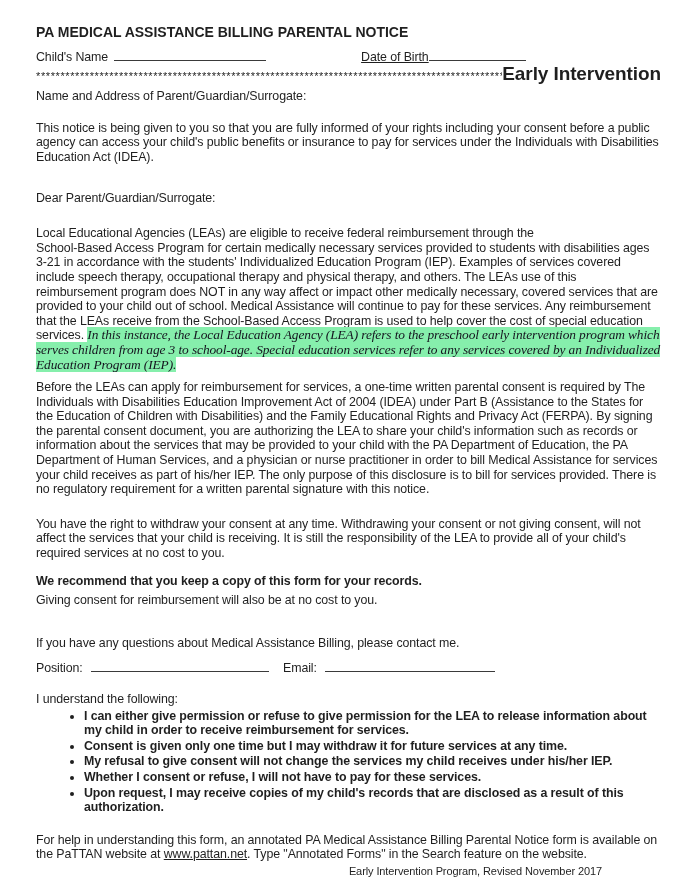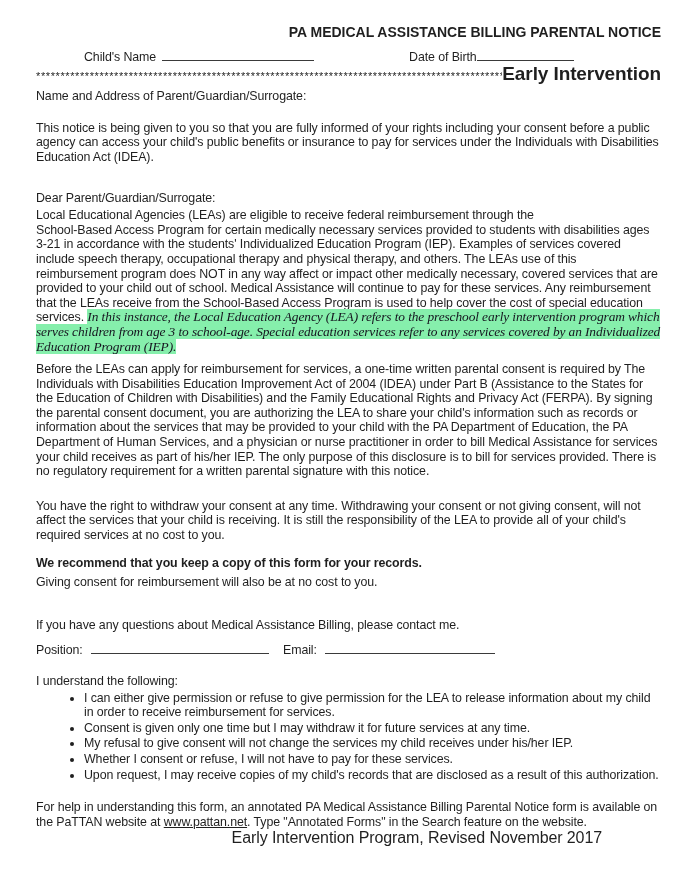--- a/index.html
+++ b/index.html
@@ -10,67 +10,67 @@
     color:#1f1f1f;
     font-family:"Liberation Sans", sans-serif;
     font-size:12.4px;
     line-height:14.6px;
     letter-spacing:-0.1px;
     padding:24px 33px 0 36px;
     box-sizing:border-box;
     overflow:hidden;
   }
   .title {
-    text-align:right;
+    text-align:left;
     font-weight:bold;
     font-size:14px;
     line-height:17px;
     letter-spacing:0;
     margin:0 0 0 0;
   }
-  .name-row { display:flex; align-items:baseline; margin-top:7px; white-space:nowrap;margin-left:48px; }
+  .name-row { display:flex; align-items:baseline; margin-top:7px; white-space:nowrap; }
   .fill { display:inline-block; border-bottom:1px solid #3a3a3a; height:12px; vertical-align:baseline; }
   .fill-child { width:152px; margin-left:6px; }
-  .dob-label { margin-left:95px; }
+  .dob-label { margin-left:95px;text-decoration:underline; }
   .fill-dob { width:97px; }
   .fill-name { width:186px; margin-left:5px; }
   .fill-phone { width:158px; margin-left:5px; }
   .fill-position { width:178px; margin-left:5px; }
   .fill-email { width:170px; margin-left:5px; }
   .star-row { display:flex; align-items:baseline; margin-top:2px; }
   .stars { flex:1 1 auto; overflow:hidden; white-space:nowrap; font-size:11px; letter-spacing:0.6px; }
   .early { font-weight:bold; font-size:19px; white-space:nowrap; }
   .p { margin:0; }
   .date-sent   { margin-top:11px; }
   .name-addr   { margin-top:6px; }
   .dear        { margin-top:26px; }
   .notice      { margin-top:17px; }
-  .lea         { margin-top:3px; }
+  .lea         { margin-top:21px; }
   .before      { margin-top:8px; }
   .withdraw    { margin-top:20px; }
   .giving      { margin-top:5px; }
   .recommend   { margin-top:13px; font-weight:bold; }
   .questions   { margin-top:28px; }
   .hl {
     background:#ffff00;
     color:#14141e;
     font-family:"Liberation Serif", serif;
     font-style:italic;
     font-size:13.4px;
   }
   .contact-row { display:flex; align-items:baseline; margin-top:12px; }
   .contact-row.second { margin-top:9px; }
   .contact-left { width:247px; flex:0 0 auto; white-space:nowrap; }
   .contact-right { flex:0 0 auto; white-space:nowrap; }
   .understand  { margin-top:16px; }
-  .bullets { margin:2px 0 0 26px; padding-left:22px; }
+  .bullets { margin:2px 0 0 26px; padding-left:22px;font-weight:bold; }
   .bullets li { margin-top:1px; }
   .footer { margin-top:18px; }
   .footer a, .link { color:#1f1f1f; text-decoration:underline; cursor:pointer; }
-  .revision { margin-top:2px; text-align:right; margin-right:59px; font-size:16px; }
+  .revision { margin-top:2px; text-align:right; margin-right:59px; font-size:11px; }
 </style>
 </head>
 <body>
 
 <div class="page">
 
   <h1 class="title">PA MEDICAL ASSISTANCE BILLING PARENTAL NOTICE</h1>
 
   <div class="name-row">
     <span>Child's Name</span>

